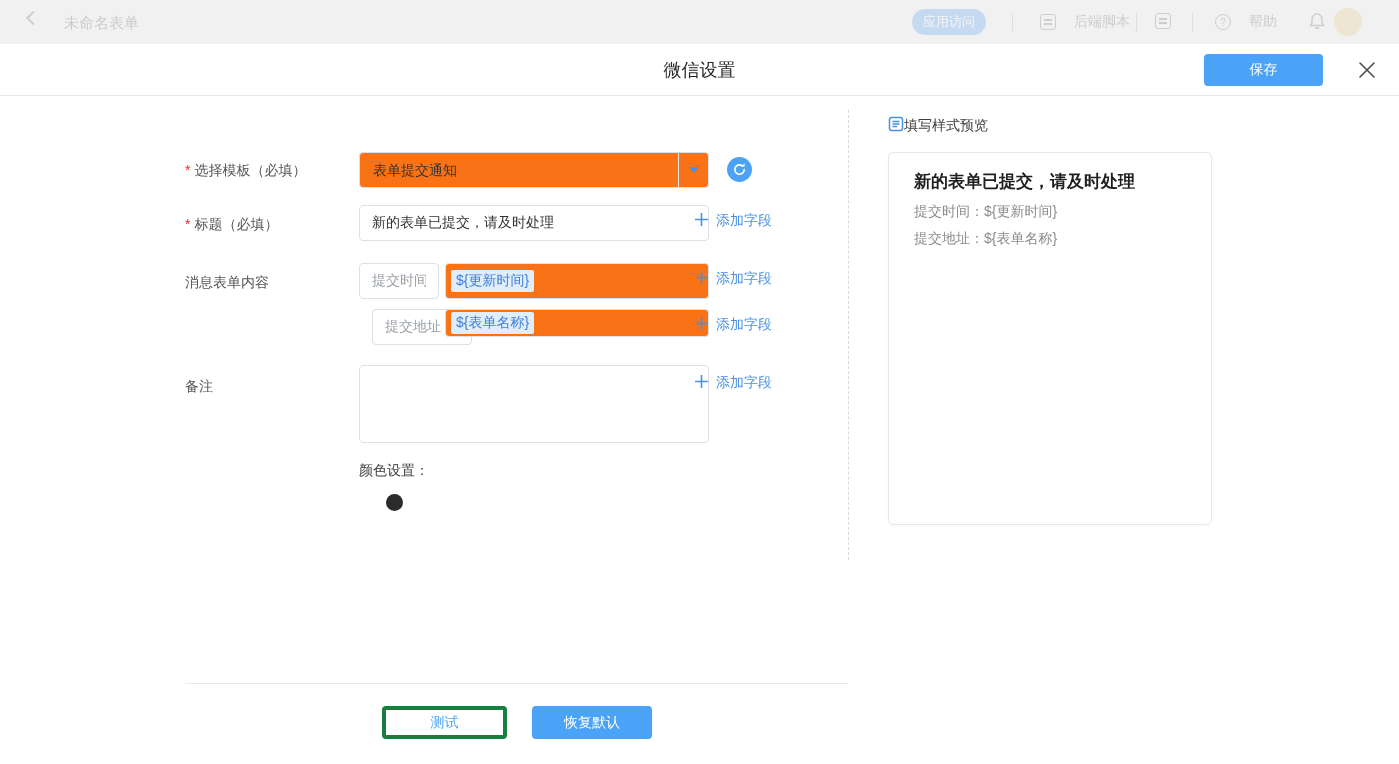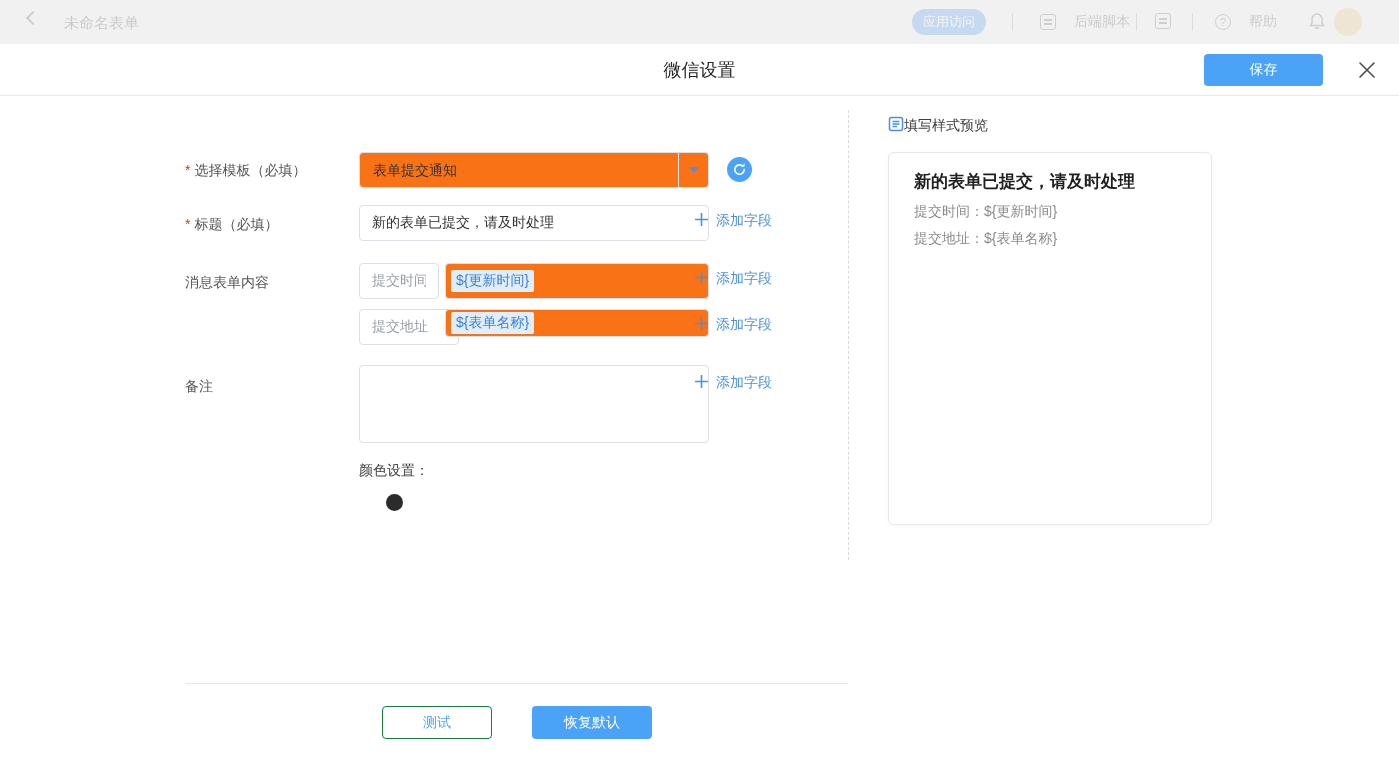--- a/index.html
+++ b/index.html
@@ -55,21 +55,21 @@
   .add-link { position:absolute; left:694px; height:22px; display:flex; gap:7px; cursor:pointer; }
   .add-label { font-size:14px; color:#4a90e2; }
 
   textarea.remark { position:absolute; left:359px; top:321px; width:350px; height:78px; border:1px solid #dcdfe6;
                     border-radius:4px; resize:none; font-family:inherit; font-size:14px; padding:8px 12px; outline:none; }
   .color-row { position:absolute; left:359px; top:418px; display:flex; align-items:center; gap:14px;flex-direction:column; }
   .color-label { font-size:14px; color:#404040; }
   .color-swatch { width:17px; height:17px; border-radius:50%; background:#2b2b2b; cursor:pointer; }
 
   .hdivider { position:absolute; left:185px; top:639px; width:663px; height:1px; background:#e8e8e8; }
-  .test-btn { position:absolute; left:382px; top:662px; width:110px; height:33px; background:#fff; border:1px solid #15803d;
+  .test-btn { position:absolute; left:382px; top:662px; width:125px; height:33px; background:#fff; border:4px solid #15803d;
               border-radius:4px; color:#4ba3f7; font-size:14px; cursor:pointer; font-family:inherit; }
   .restore-btn { position:absolute; left:532px; top:662px; width:120px; height:33px; background:#4ba3f7; border:none;
                  border-radius:4px; color:#fff; font-size:14px; cursor:pointer; font-family:inherit; }
 
   .vdivider { position:absolute; left:848px; top:66px; height:450px; width:0; border-left:1px dashed #d9d9d9; }
 
   
   .preview-header { position:absolute; left:888px; top:72px; display:flex; align-items:center; }
   .preview-header-label { font-size:14px; color:#404040; }
   .preview-card { position:absolute; left:888px; top:108px; width:324px; height:373px; background:#fff;
@@ -158,21 +158,21 @@
     <div class="box tag-input" style="left:445px; top:219px; width:264px; height:36px;">
       <span class="tag">${更新时间}</span>
     </div>
     <div class="add-link" style="top:226px;">
       <svg width="15" height="15" viewBox="0 0 14 14">
           <path d="M7 1v12M1 7h12" stroke="#4a90e2" stroke-width="1.5"></path>
         </svg>
       <span class="add-label">添加字段</span>
     </div>
 
-    <input class="text-input field-name" style="left: 359px; top: 265px; width: 100px; height: 36px;" value="提交地址">
+    <input class="text-input field-name" style="left: 372px; top: 265px; width: 100px; height: 36px;" value="提交地址">
     <div class="box tag-input" style="left:445px; top:265px; width:264px; height:28px;">
       <span class="tag">${表单名称}</span>
     </div>
     <div class="add-link" style="top:272px;">
       <svg width="15" height="15" viewBox="0 0 14 14">
           <path d="M7 1v12M1 7h12" stroke="#4a90e2" stroke-width="1.5"></path>
         </svg>
       <span class="add-label">添加字段</span>
     </div>
 

